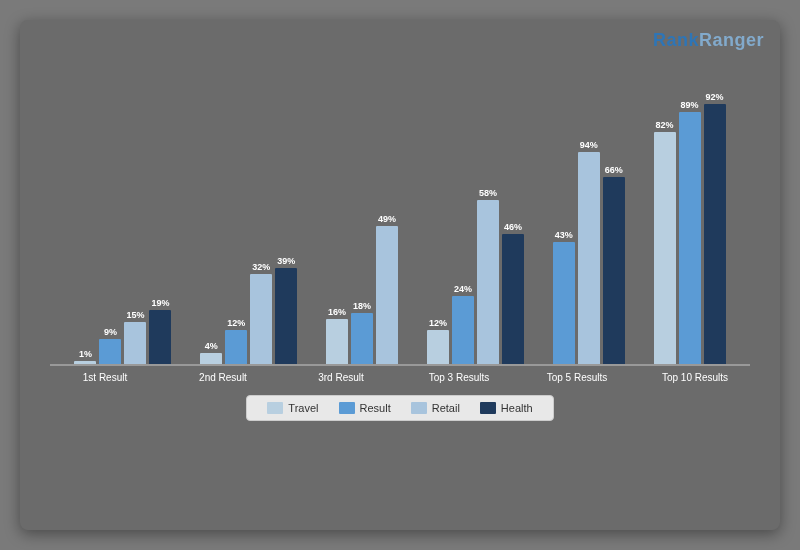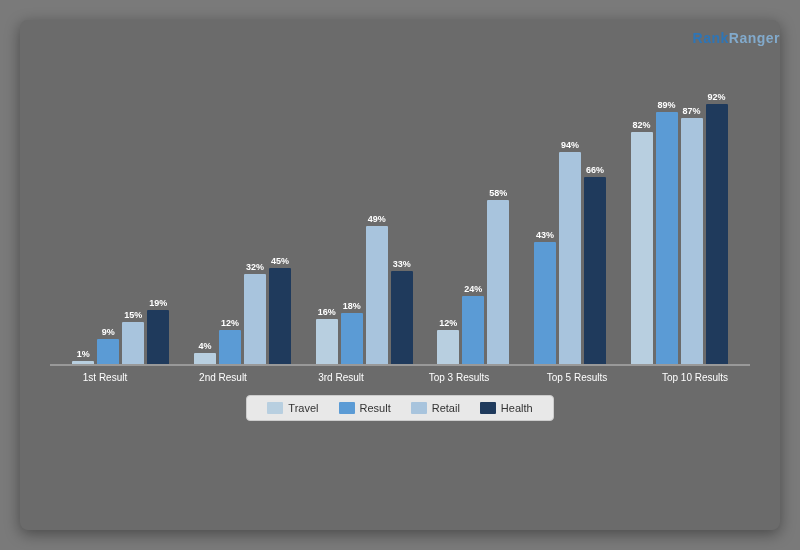--- a/index.html
+++ b/index.html
@@ -18,22 +18,22 @@
       border-radius: 8px;
       width: 760px;
       height: 510px;
       position: relative;
       padding: 20px 30px 20px 30px;
       box-shadow: 0 4px 15px rgba(0,0,0,0.4);
     }
     .logo {
       position: absolute;
       top: 10px;
-      right: 0;
-      font-size: 14px;
+      right: 16px;
+      font-size: 18px;
       font-weight: bold;
       color: #5b9bd5;
       letter-spacing: 0.5px;
       margin-left: 16px;
     }
     .logo span { color: #2e75b6; }
     .title-section {
       text-align: center;
       margin-bottom: 6px;
       margin-top: 10px;
@@ -173,59 +173,59 @@
           </div>
           <div class="bar-wrap">
             <div class="bar-label">12%</div>
             <div class="bar bar-retail" style="height: 34px;"></div>
           </div>
           <div class="bar-wrap">
             <div class="bar-label">32%</div>
             <div class="bar bar-finance" style="height: 90px;"></div>
           </div>
           <div class="bar-wrap">
-            <div class="bar-label">45%</div>
+            <div class="bar-label">39%</div>
             <div class="bar bar-health" style="height: 96px;"></div>
           </div>
         </div>
       </div>
       <div class="group">
         <div class="bars">
           <div class="bar-wrap">
             <div class="bar-label">16%</div>
             <div class="bar bar-travel" style="height: 45px;"></div>
           </div>
           <div class="bar-wrap">
             <div class="bar-label">18%</div>
             <div class="bar bar-retail" style="height: 51px;"></div>
           </div>
           <div class="bar-wrap">
             <div class="bar-label">49%</div>
             <div class="bar bar-finance" style="height: 138px;"></div>
           </div>
-          <div class="bar-wrap">
-            <div class="bar-label">33%</div>
-            <div class="bar bar-health" style="height: 93px;"></div>
-          </div>
         </div>
       </div>
       <div class="group">
         <div class="bars">
           <div class="bar-wrap">
             <div class="bar-label">12%</div>
             <div class="bar bar-travel" style="height: 34px;"></div>
           </div>
           <div class="bar-wrap">
             <div class="bar-label">24%</div>
             <div class="bar bar-retail" style="height: 68px;"></div>
           </div>
           <div class="bar-wrap">
             <div class="bar-label">58%</div>
             <div class="bar bar-finance" style="height: 164px;"></div>
           </div>
+          <div class="bar-wrap">
+            <div class="bar-label">46%</div>
+            <div class="bar bar-health" style="height: 130px;"></div>
+          </div>
         </div>
       </div>
       <div class="group">
         <div class="bars">
           <div class="bar-wrap">
             <div class="bar-label">43%</div>
             <div class="bar bar-retail" style="height: 122px;"></div>
           </div>
           <div class="bar-wrap">
             <div class="bar-label">94%</div>
@@ -239,24 +239,20 @@
       </div>
       <div class="group">
         <div class="bars">
           <div class="bar-wrap">
             <div class="bar-label">82%</div>
             <div class="bar bar-travel" style="height: 232px;"></div>
           </div>
           <div class="bar-wrap">
             <div class="bar-label">89%</div>
             <div class="bar bar-retail" style="height: 252px;"></div>
-          </div>
-          <div class="bar-wrap">
-            <div class="bar-label">87%</div>
-            <div class="bar bar-finance" style="height: 246px;"></div>
           </div>
           <div class="bar-wrap">
             <div class="bar-label">92%</div>
             <div class="bar bar-health" style="height: 260px;"></div>
           </div>
         </div>
       </div>
     </div>
 
   <div class="x-labels" id="x-labels">

